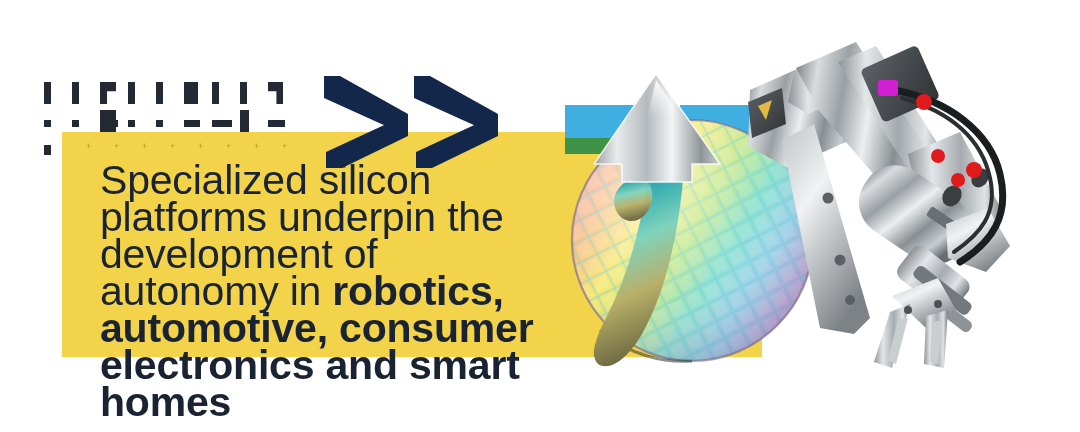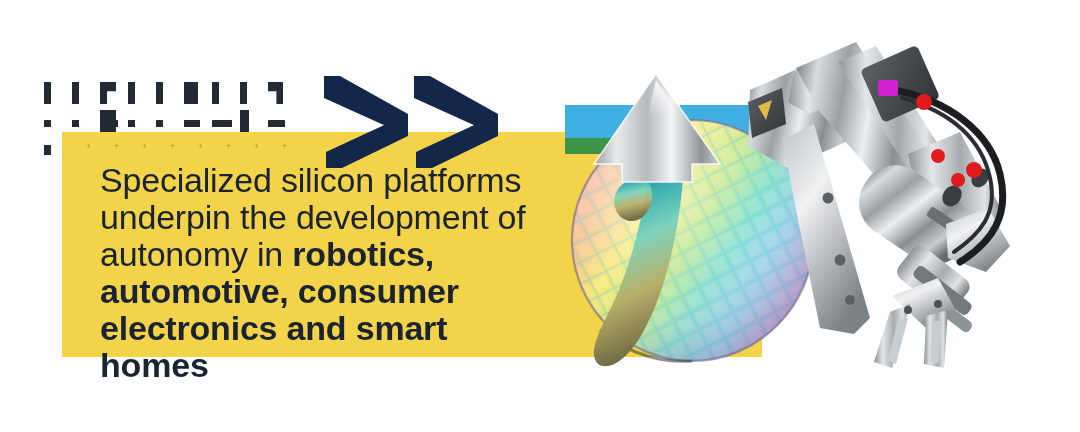--- a/index.html
+++ b/index.html
@@ -34,21 +34,21 @@
 
   
   #wafer{position:absolute;left:570px;top:118px;width:245px;height:245px;z-index:7;}
 
   
   #robot{position:absolute;left:742px;top:28px;width:310px;height:340px;z-index:9;}
 
   
   #headline{
     position:absolute;left:100px;top:162px;width:460px;z-index:10;
-    color:#1A2331;font-size:34px;line-height:37px;letter-spacing:-0.2px;
+    color:#1A2331;font-size:41px;line-height:37px;letter-spacing:-0.2px;
   }
   #headline .light{font-weight:400;}
   #headline .bold{font-weight:700;}
 </style>
 </head>
 <body>
 
 <div id="banner">
 
   <div id="dot-grid">

